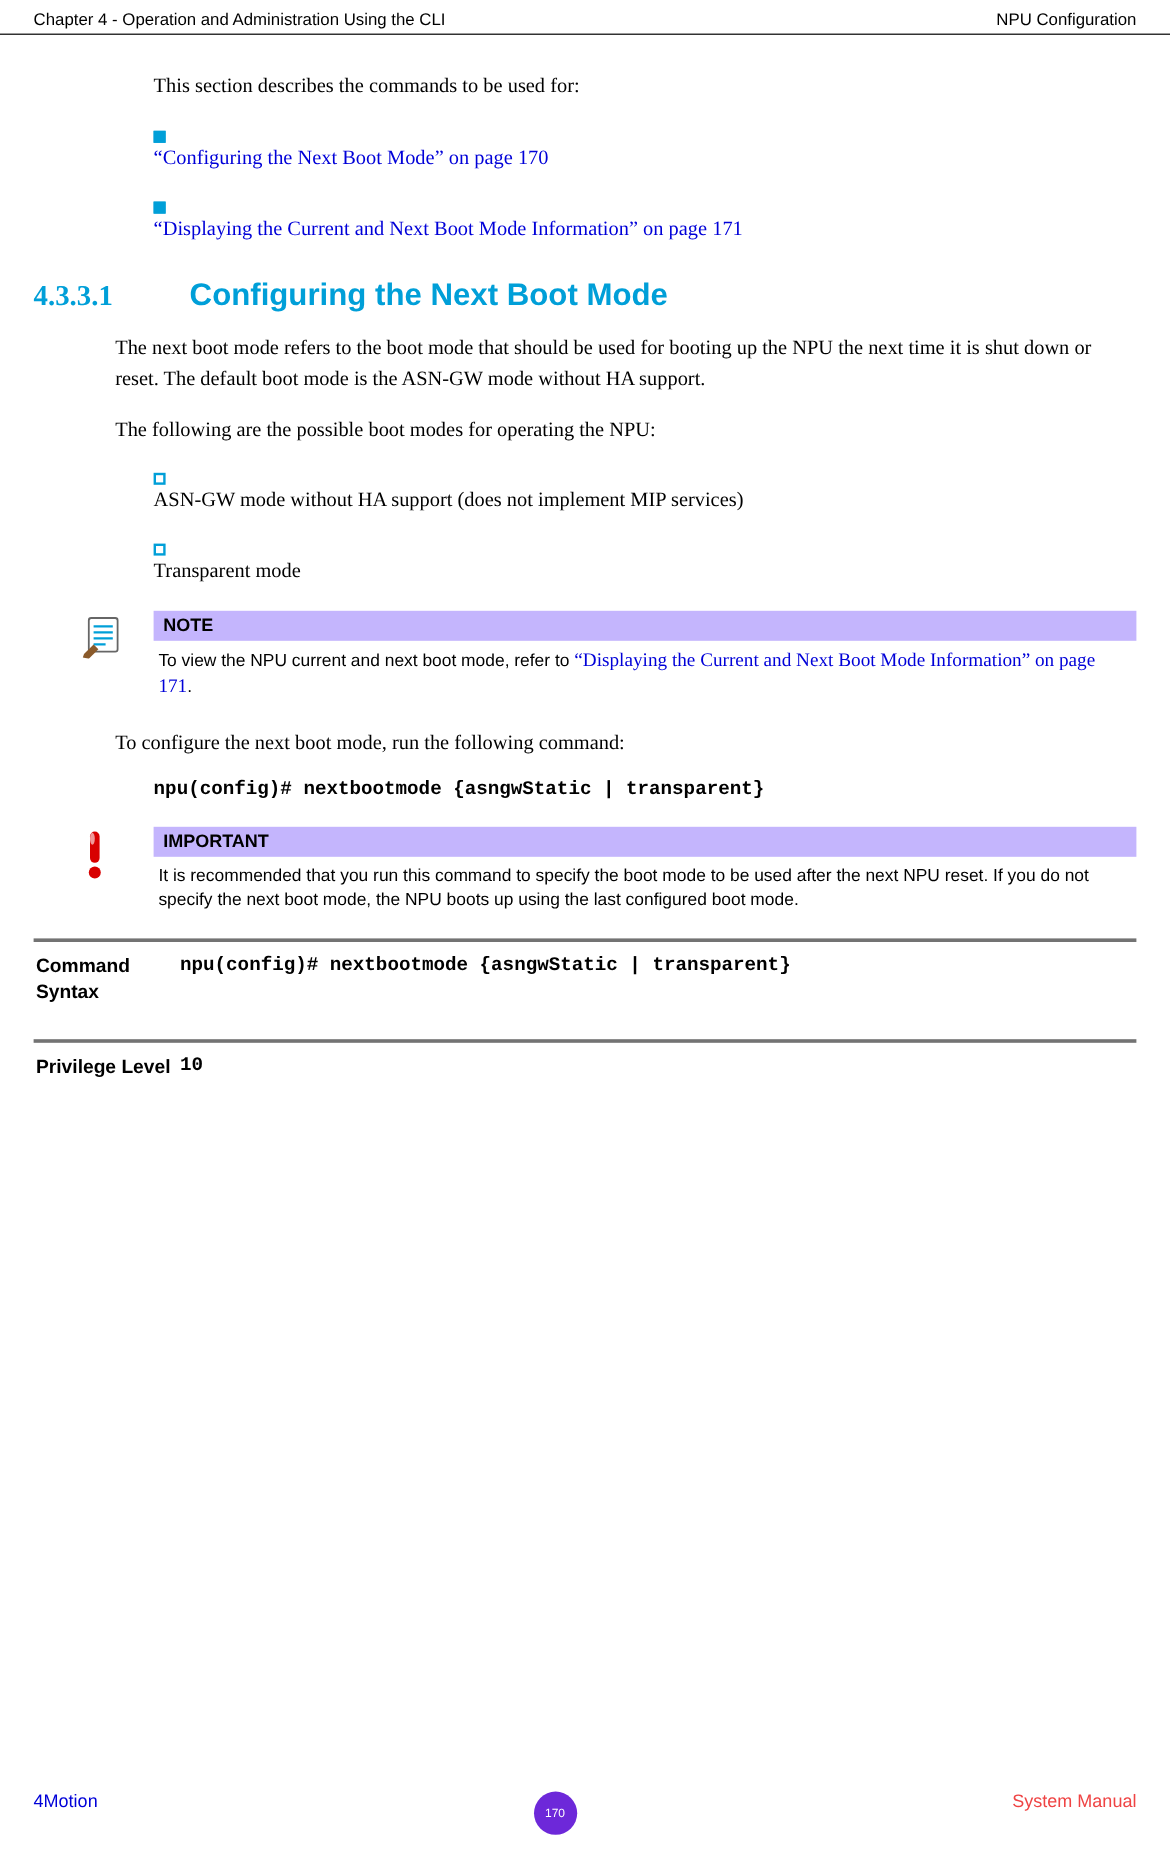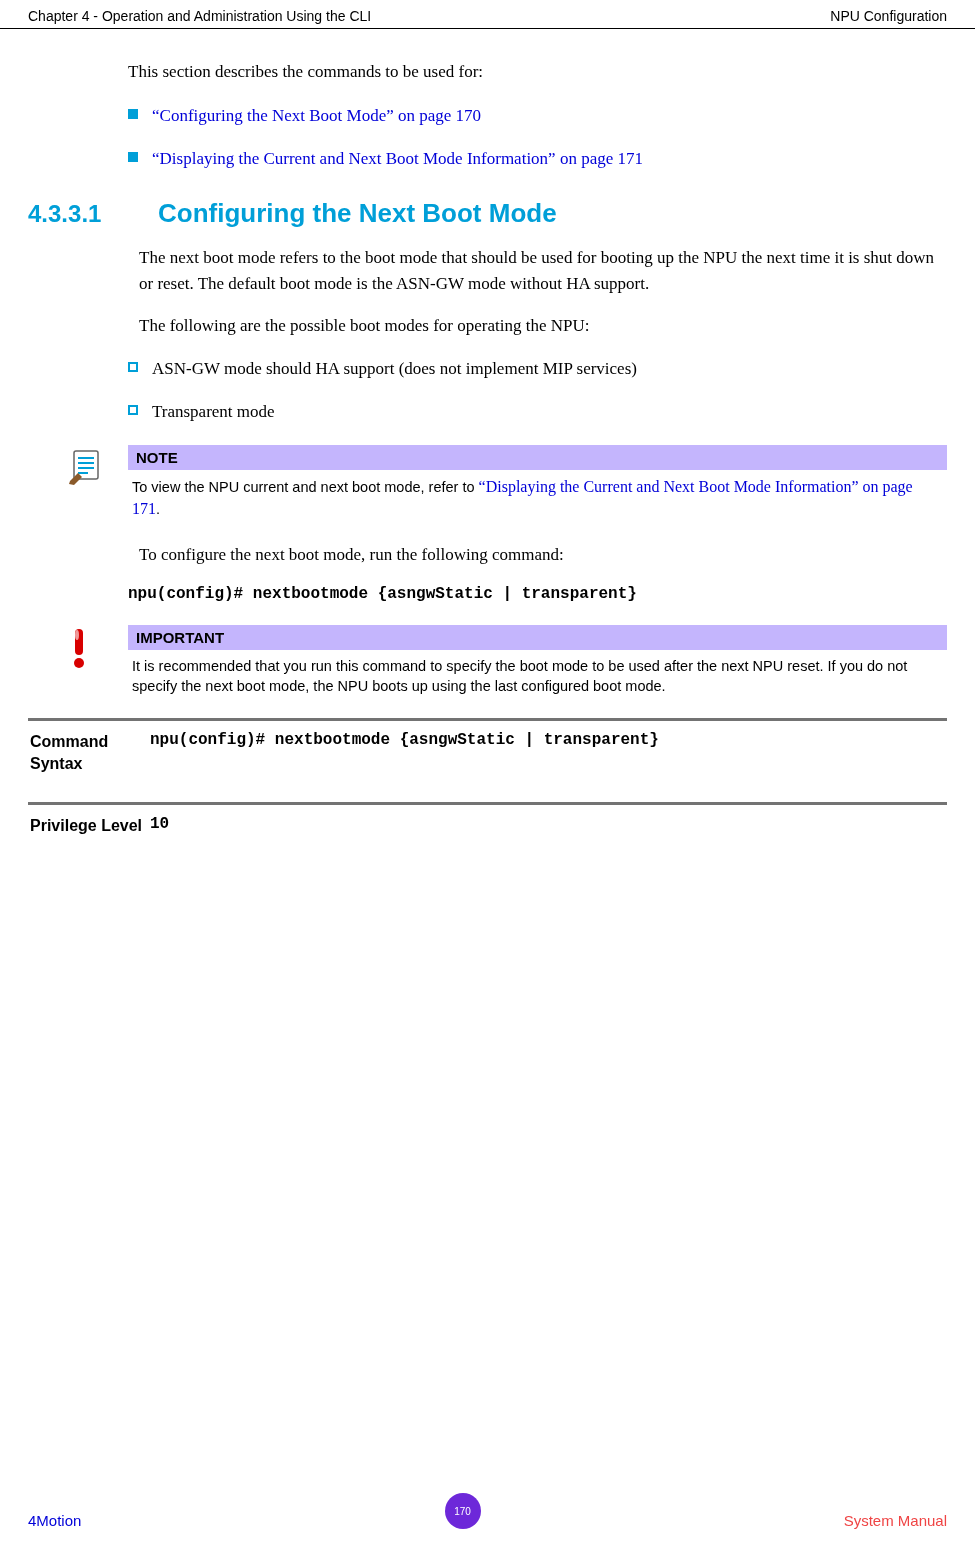--- a/index.html
+++ b/index.html
@@ -34,20 +34,21 @@
   .bullet-list {
     margin-left: 100px;
     margin-bottom: 20px;
   }
   .bullet-item {
     display: flex;
     align-items: flex-start;
     margin-bottom: 18px;
     font-size: 17px;
     line-height: 1.5;
+    flex-direction: column;
   }
   .bullet-square {
     width: 10px;
     height: 10px;
     background: #009FD8;
     border: 2px solid #009FD8;
     flex-shrink: 0;
     margin-top: 6px;
     margin-right: 14px;
     box-sizing: border-box;
@@ -59,35 +60,35 @@
   .link-text {
     color: #0000D8;
   }
   .section-row {
     display: flex;
     align-items: baseline;
     margin-bottom: 16px;
     margin-top: 26px;
   }
   .section-num {
-    font-family: Liberation Sans, sans-serif;
+    font-family: Liberation Serif, serif;
     font-size: 24px;
     font-weight: bold;
     color: #009FD8;
     width: 130px;
     flex-shrink: 0;
   }
   .section-title {
     font-family: Arial, Helvetica, sans-serif;
     font-size: 26px;
     font-weight: bold;
     color: #009FD8;
   }
   .body-para {
-    margin-left: 111px;
+    margin-left: 68px;
     font-size: 17px;
     line-height: 1.55;
     margin-bottom: 16px;
   }
   .code-line {
     margin-left: 100px;
     font-family: 'Courier New', monospace;
     font-size: 16px;
     font-weight: bold;
     margin-bottom: 22px;
@@ -145,21 +146,21 @@
     font-size: 16px;
     padding-top: 0;
   }
   .footer {
     position: absolute;
     bottom: 16px;
     left: 0;
     right: 0;
     display: flex;
     justify-content: space-between;
-    align-items: flex-end;
+    align-items: flex-start;
     padding: 0 28px;
     font-family: Arial, Helvetica, sans-serif;
     font-size: 15px;
     gap: 16px;
   }
   .footer-left { color: #0000D8; }
   .footer-right { color: #ef4444; }
   .page-badge {
     background: #6d28d9;
     color: #fff;
@@ -203,21 +204,21 @@
     <div class="section-num">4.3.3.1</div>
     <div class="section-title">Configuring the Next Boot Mode</div>
   </div>
 
   <div class="body-para">The next boot mode refers to the boot mode that should be used for booting up the NPU the next time it is shut down or reset. The default boot mode is the ASN-GW mode without HA support.</div>
   <div class="body-para">The following are the possible boot modes for operating the NPU:</div>
 
   <div class="bullet-list">
     <div class="bullet-item">
       <div class="bullet-square hollow"></div>
-      <span>ASN-GW mode should HA support (does not implement MIP services)</span>
+      <span>ASN-GW mode without HA support (does not implement MIP services)</span>
     </div>
     <div class="bullet-item">
       <div class="bullet-square hollow"></div>
       <span>Transparent mode</span>
     </div>
   </div>
 
   <div class="callout">
     <div class="callout-icon">
       <svg class="note-svg" width="38" height="38" viewBox="0 0 38 38">

